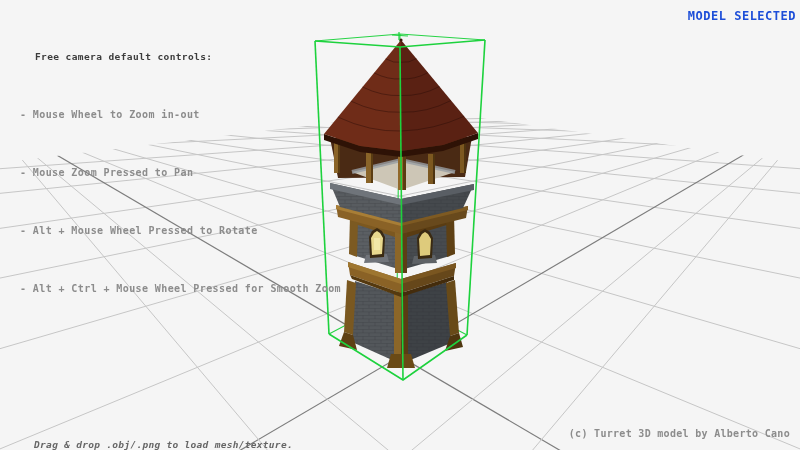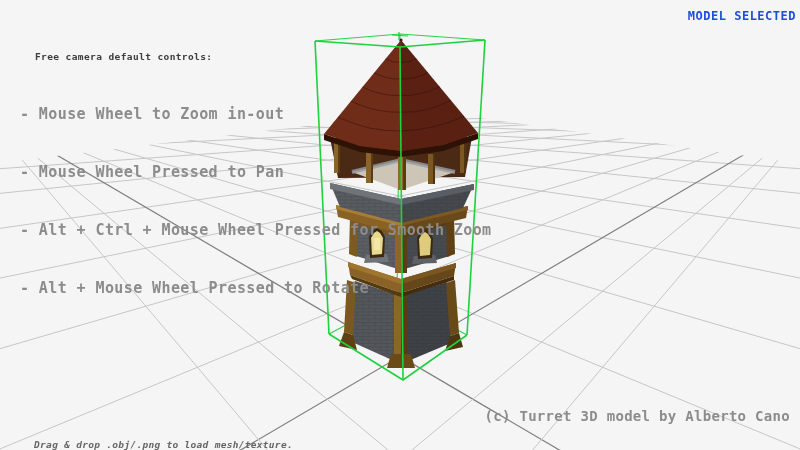--- a/index.html
+++ b/index.html
@@ -8,25 +8,25 @@
     width:800px;height:450px;
     background:#f5f5f5;
     overflow:hidden;
     font-family:"DejaVu Sans Mono","Liberation Mono",monospace;
     font-weight:bold;
   }
   #scene-svg{position:absolute;left:0;top:0;}
   .overlay{position:absolute;white-space:pre;}
   #help-block{left:10px;top:13px;}
   #help-title{font-size:9.5px;color:#3c3c3c;letter-spacing:.4px;padding-left:25px;}
-  .help-item{font-size:15px;color:#8c8c8c;letter-spacing:.4px;margin-left:10px;margin-top:9px;line-height:11px;}
+  .help-item{font-size:10px;color:#8c8c8c;letter-spacing:.4px;margin-left:10px;margin-top:9px;line-height:11px;}
   #model-selected{right:4px;top:9px;font-size:12px;color:#1d4ed8;letter-spacing:.5px;}
   #footer-left{left:10px;top:428px;font-size:9.5px;letter-spacing:.3px;}
   #footer-left .hint{color:#666666;font-style:italic;}
-  #footer-credit{right:10px;top:408px;font-size:14px;color:#8c8c8c;letter-spacing:.3px;}
+  #footer-credit{right:10px;top:428px;font-size:10px;color:#8c8c8c;letter-spacing:.3px;}
 </style>
 </head>
 <body>
 
 <div id="stage">
 
   <svg id="scene-svg" width="800" height="450" viewBox="0 0 800 450">
     <defs>
       <clipPath id="groundClip">
         <polygon points="-60,170 430,111 860,172 860,460 -60,460"></polygon>
@@ -182,23 +182,23 @@
       <path d="M400 47 L403 380"></path>
       <path d="M329 334 L403 380 L467 335"></path>
       <path d="M399 32 L399 40" stroke-width="1.2"></path>
       <path d="M392 35 L408 36" stroke-width="1.2"></path>
     </g>
   </svg>
 
   <div class="overlay" id="help-block">
     <div id="help-title">Free camera default controls:</div>
     <div class="help-item">- Mouse Wheel to Zoom in-out</div>
-    <div class="help-item">- Mouse Wheel Pressed to Pan</div>
+    <div class="help-item">- Mouse Zoom Pressed to Pan</div>
+    <div class="help-item">- Alt + Mouse Wheel Pressed to Rotate</div>
     <div class="help-item">- Alt + Ctrl + Mouse Wheel Pressed for Smooth Zoom</div>
-    <div class="help-item">- Alt + Mouse Wheel Pressed to Rotate</div>
   </div>
 
   <div class="overlay" id="model-selected">MODEL SELECTED</div>
 
   <div class="overlay" id="footer-left">
     <span class="hint">Drag &amp; drop .obj/.png to load mesh/texture.</span>
     
   </div>
 
   <div class="overlay" id="footer-credit">(c) Turret 3D model by Alberto Cano</div>

